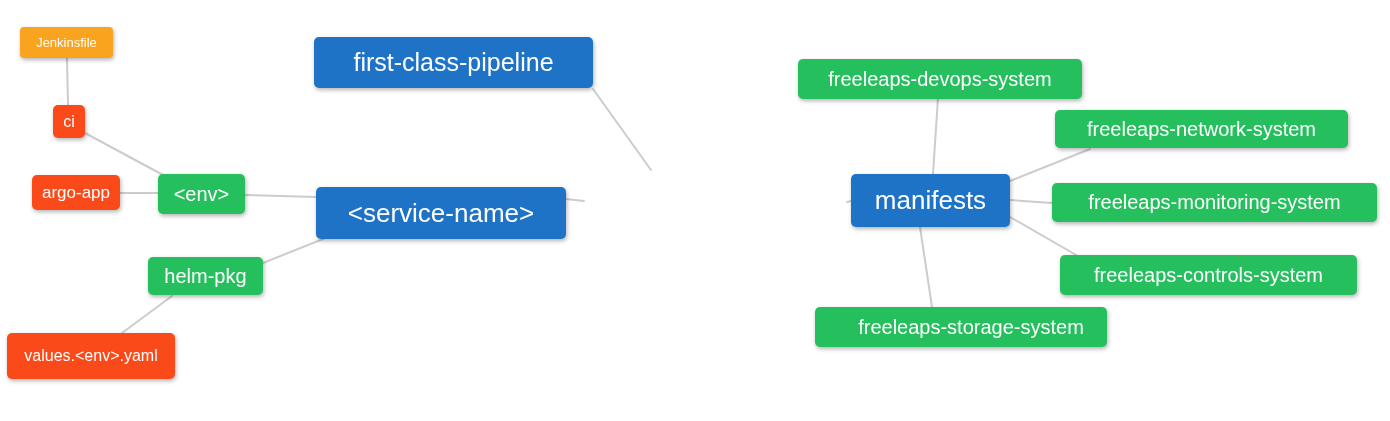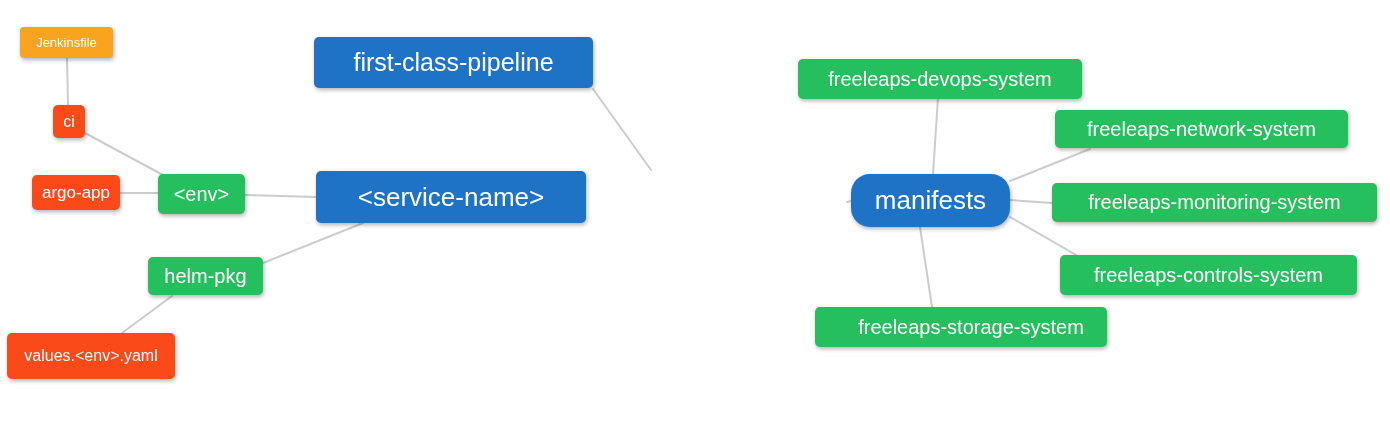--- a/index.html
+++ b/index.html
@@ -73,24 +73,24 @@
   <div class="node lvl-3" style="left:32px;  top:175px; width:88px;  height:35px; font-size:17px;">argo-app</div>
 
   <div class="node lvl-2" style="left:158px; top:174px; width:87px;  height:40px; font-size:20px;">&lt;env&gt;</div>
 
   <div class="node lvl-2" style="left:148px; top:257px; width:115px; height:38px; font-size:20px;">helm-pkg</div>
 
   <div class="node lvl-3" style="left:7px;   top:333px; width:168px; height:46px; font-size:16px;">values.&lt;env&gt;.yaml</div>
 
   <div class="node lvl-1" style="left:314px; top:37px;  width:279px; height:51px; font-size:25px;">first-class-pipeline</div>
 
-  <div class="node lvl-1" style="left:316px; top:171px; width:270px; height:52px; font-size:26px;">&lt;service-name&gt;</div>
+  <div class="node lvl-1" style="left:316px; top:187px; width:250px; height:52px; font-size:26px;">&lt;service-name&gt;</div>
 
 
-  <div class="node lvl-1" style="left:851px; top:174px; width:159px; height:53px; font-size:26px;border-radius:19px;">manifests</div>
+  <div class="node lvl-1" style="left:851px; top:174px; width:159px; height:53px; font-size:26px;">manifests</div>
 
   <div class="node lvl-2" style="left:798px;  top:27px;  width:284px; height:40px; font-size:20px;margin-top:32px;">freeleaps-devops-system</div>
 
   <div class="node lvl-2" style="left:1055px; top:110px; width:293px; height:38px; font-size:20px;text-align:center;">freeleaps-network-system</div>
 
   <div class="node lvl-2" style="left:1052px; top:183px; width:325px; height:39px; font-size:20px;">freeleaps-monitoring-system</div>
 
   <div class="node lvl-2" style="left:1060px; top:255px; width:297px; height:40px; font-size:20px;">freeleaps-controls-system</div>
 
   <div class="node lvl-2" style="left:815px;  top:307px; width:292px; height:40px; font-size:20px;padding-left:20px;">freeleaps-storage-system</div>

